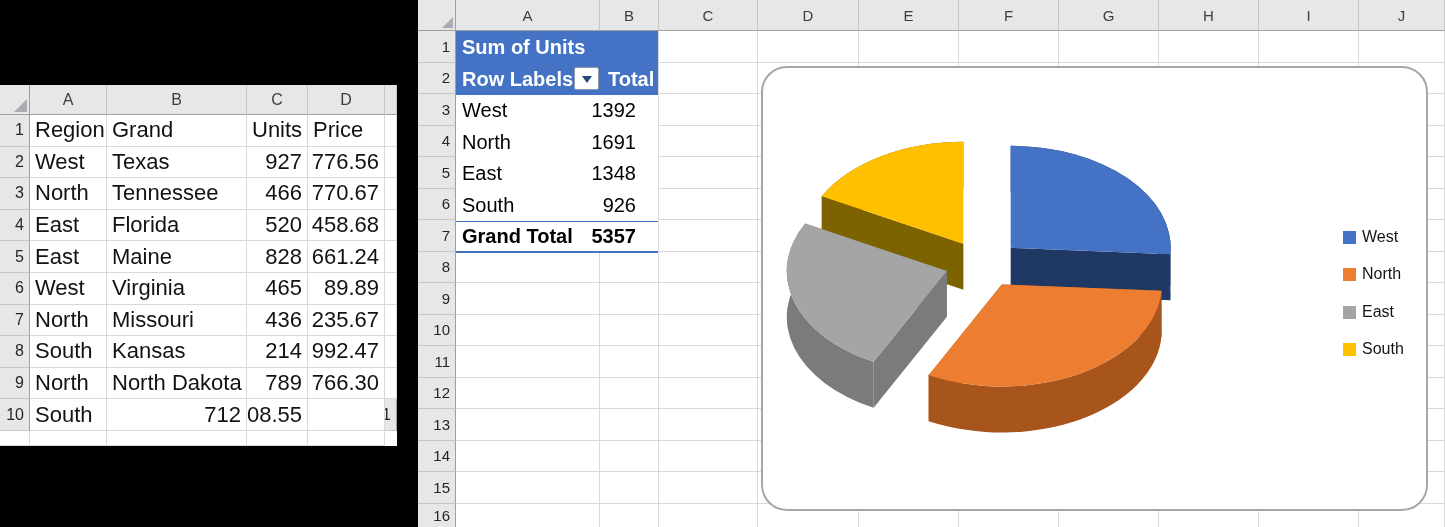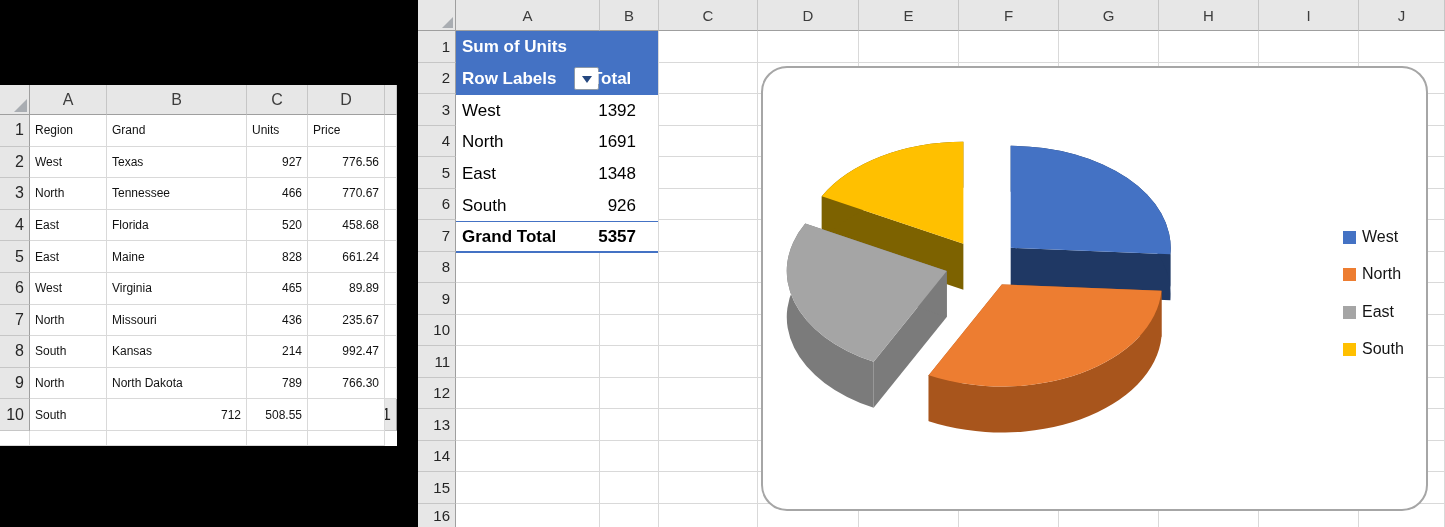--- a/index.html
+++ b/index.html
@@ -8,37 +8,37 @@
   .ch{justify-content:center;background:#E7E7E7;border-right:1px solid #C6C6C6;border-bottom:1px solid #9F9F9F;color:#3d3d3d;}
   .rh{justify-content:flex-end;padding-right:5px;background:#E7E7E7;border-right:1px solid #9F9F9F;border-bottom:1px solid #C6C6C6;color:#262626;}
   .corner{position:relative;background:#E7E7E7;border-right:1px solid #9F9F9F;border-bottom:1px solid #9F9F9F;}
   .tri{position:absolute;right:2px;bottom:2px;width:0;height:0;border-left:13px solid transparent;border-bottom:13px solid #A9ADB2;}
   .dc{background:#fff;border-right:1px solid #D9D9D9;border-bottom:1px solid #D9D9D9;padding:0 5px;color:#121212;}
   .num{justify-content:flex-end;}
 
   .lsheet{position:absolute;left:0;top:85px;width:397px;height:361px;background:#fff;display:grid;
     grid-template-columns:30px 77px 140px 61px 77px 12px;
     grid-template-rows:30px repeat(10,31.6px) 15px;overflow:hidden;z-index:1;}
-  .lsheet .dc{font-size:12px;}
+  .lsheet .dc{font-size:22px;}
   .lsheet .ch,.lsheet .rh{font-size:16px;}
 
   .rsheet{position:absolute;left:418px;top:0;width:1027px;height:527px;background:#fff;display:grid;
     grid-template-columns:38px 144px 59px 99px 101px repeat(5,100px) 86px;
     grid-template-rows:31px repeat(15,31.5px) 24px;overflow:hidden;z-index:1;}
   .rsheet .ch,.rsheet .rh{font-size:15px;}
   .rsheet .tri{border-left-width:11px;border-bottom-width:11px;right:2px;bottom:2px;}
 
   .pivot{position:absolute;left:456px;top:31px;width:202px;display:grid;
     grid-template-rows:32px 32px 31.6px 31.6px 31.6px 31.6px 31.8px;
-    font-size:17px;background:#fff;z-index:2;}
+    font-size:20px;background:#fff;z-index:2;}
   .p-hdr{background:#4472C4;color:#fff;font-weight:700;display:flex;align-items:center;padding-left:6px;position:relative;box-sizing:border-box;}
   .p-row{position:relative;display:flex;align-items:center;color:#000;background:#fff;box-sizing:border-box;}
   .p-lab{padding-left:6px;}
   .p-val{position:absolute;right:22px;}
-  .p-total{position:absolute;left:136px;}
+  .p-total{position:absolute;left:152px;}
   .p-gt{font-weight:700;border-top:1.5px solid #4472C4;border-bottom:2.5px solid #4472C4;}
   .dd-btn{position:absolute;left:118px;top:4px;width:25px;height:23px;background:#fff;border:1px solid #8E9AA8;
     border-radius:2px;display:flex;align-items:center;justify-content:center;padding:0;}
   .dd-tri{width:0;height:0;border:5px solid transparent;border-top:7px solid #24477F;margin-top:6px;}
 
   .chart{position:absolute;left:761px;top:66px;width:667px;height:445px;box-sizing:border-box;background:#fff;
     border:2px solid #A6A6A6;border-radius:26px;z-index:3;}
   .chart svg{position:absolute;left:0;top:0;}
   .legend-item{position:absolute;display:flex;align-items:center;gap:6px;font-size:16px;color:#141414;}
   .legend-swatch{width:13px;height:13px;display:inline-block;}

